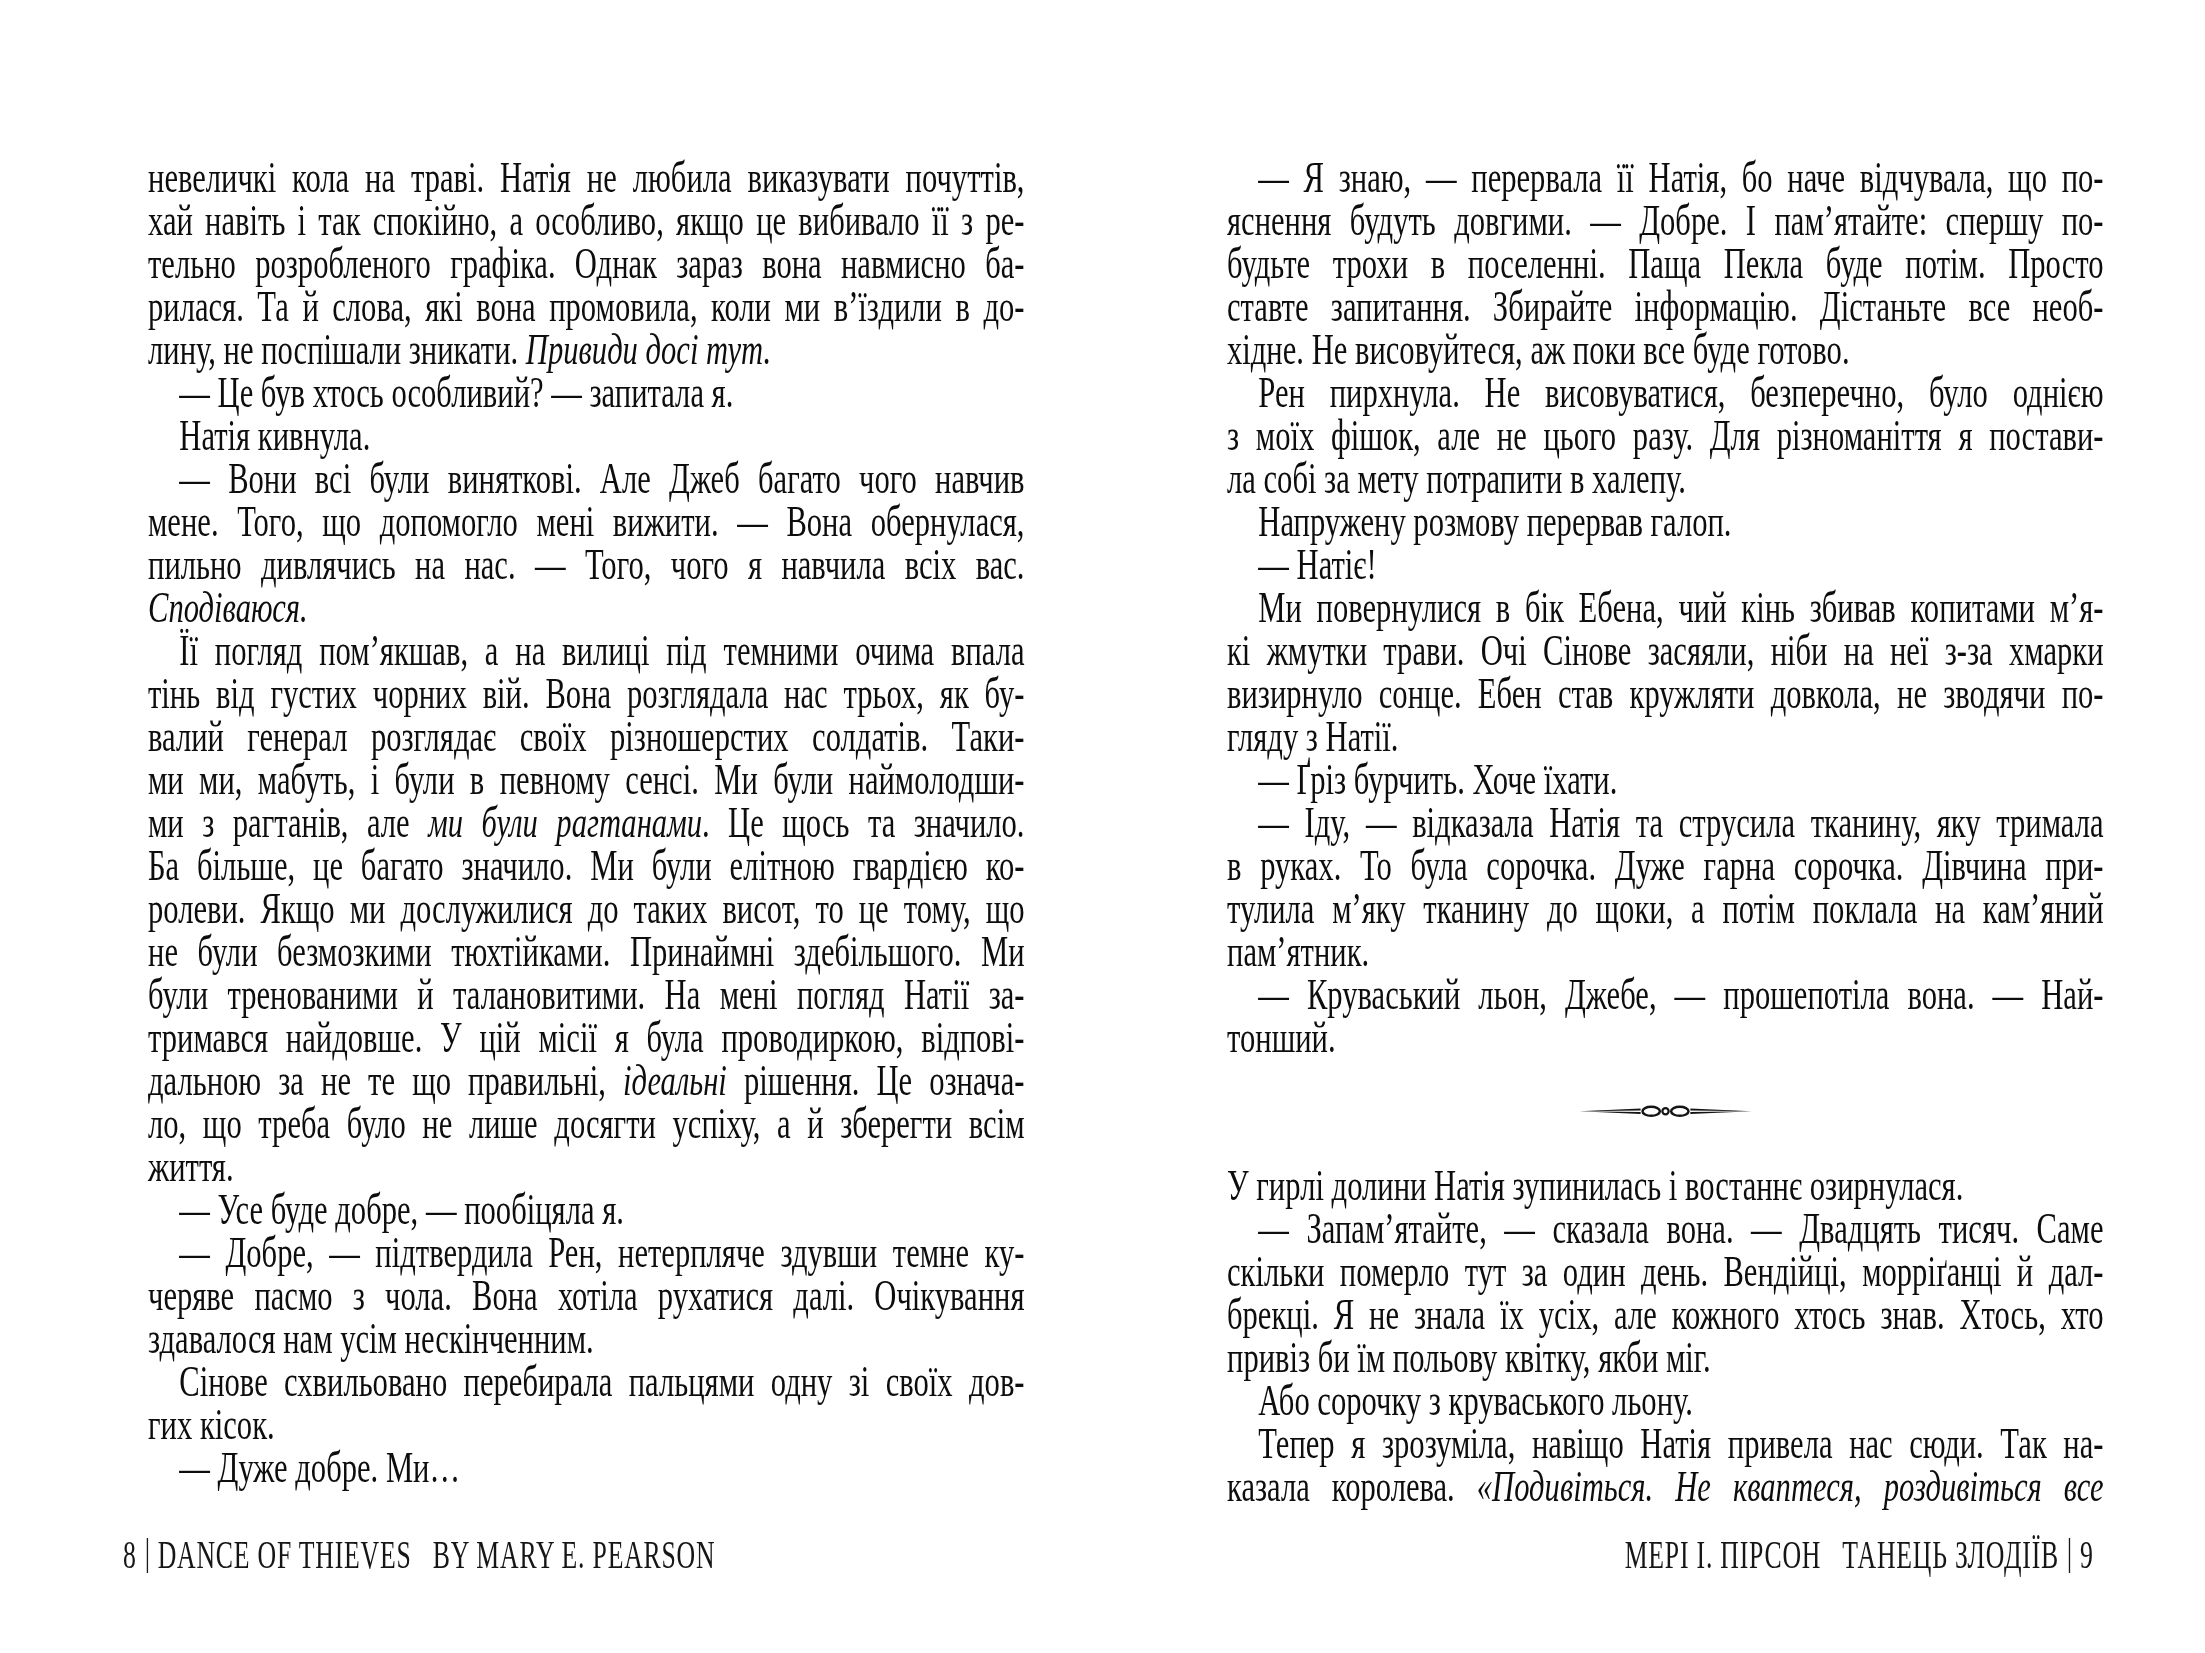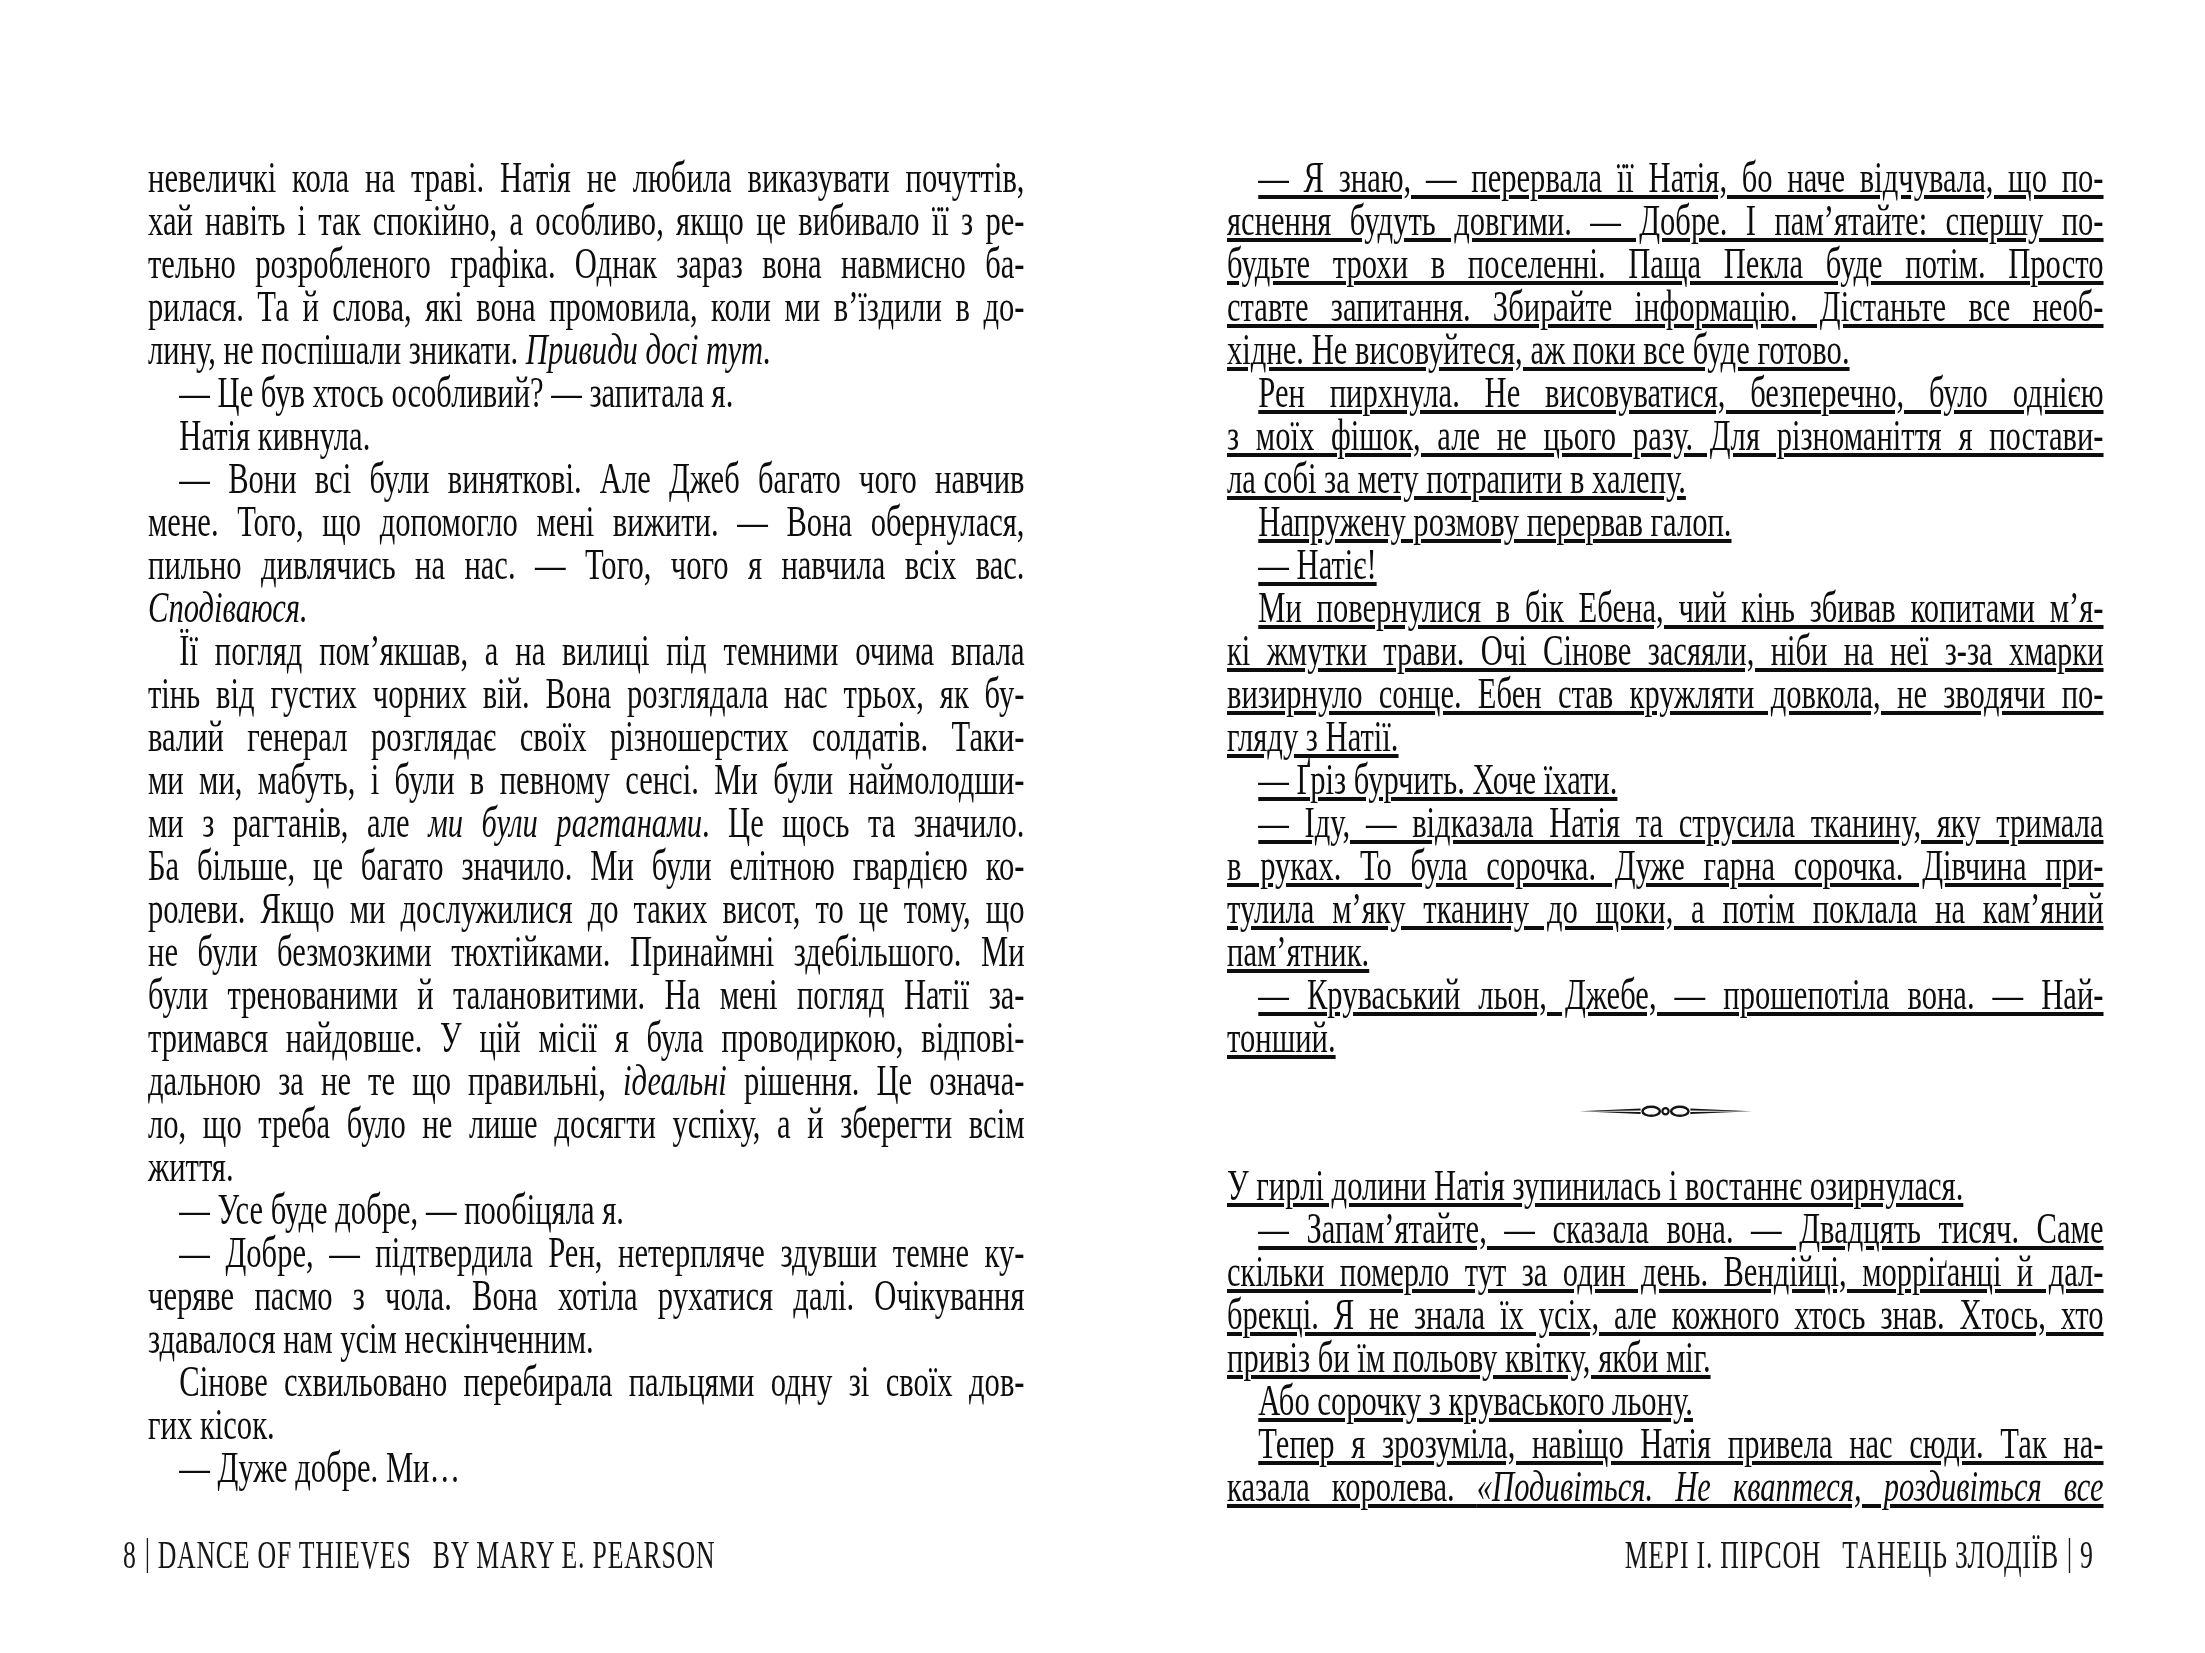--- a/index.html
+++ b/index.html
@@ -3,21 +3,21 @@
 <meta charset="utf-8">
 <style>
   html,body{margin:0;padding:0;}
   body{
     width:2205px;height:1654px;position:relative;overflow:hidden;
     background:#ffffff;color:#0d0d0d;
     font-family:"Liberation Serif","DejaVu Serif",serif;
   }
   .page-col{position:absolute;top:156px;width:876px;}
   #col-left{left:148px;}
-  #col-right{left:1227px;text-decoration:underline;}
+  #col-right{left:1227px;}
   
   .scalewrap{width:1289px;transform:scaleX(0.68);transform-origin:0 0;}
   .line{
     height:43px;line-height:43px;font-size:45px;
     text-align:justify;text-align-last:justify;
     white-space:normal;
   }
   .line.end{text-align:left;text-align-last:left;}
   .line.indent{text-indent:46px;}
   .it{font-style:italic;}

